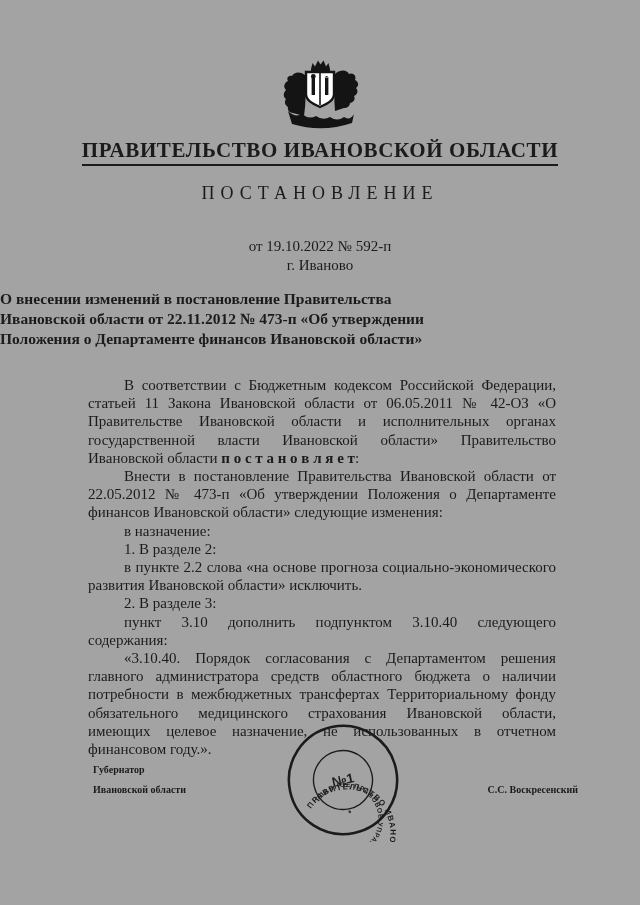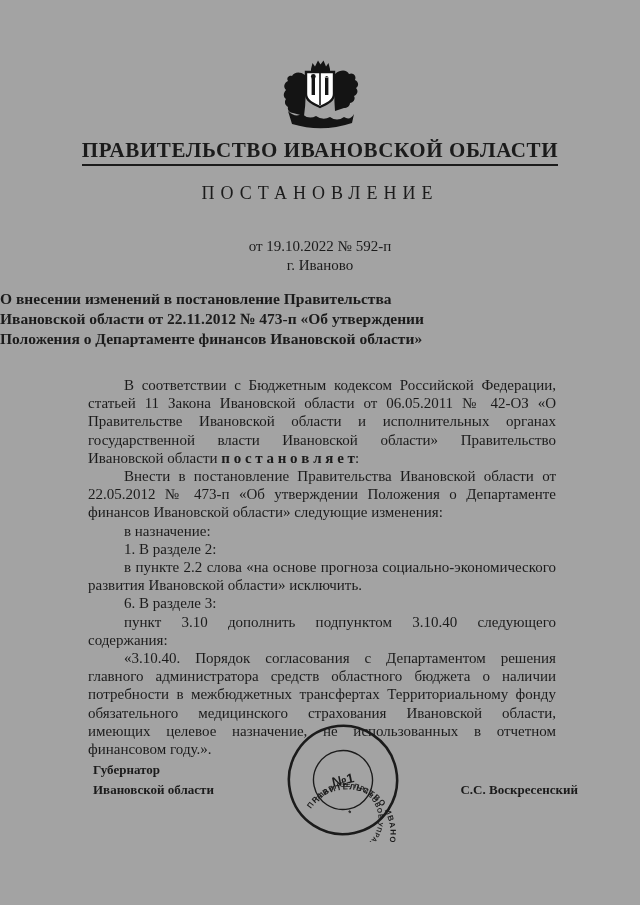--- a/index.html
+++ b/index.html
@@ -70,21 +70,21 @@
     line-height: 18.2px;
     text-align: justify;
   }
   .body-text p { margin: 0; text-indent: 36px; }
   .decree-word { font-weight: bold; }
   .signature {
     position: absolute;
     top: 760px;
     left: 93px;
     width: 485px;
-    font-size: 13px;
+    font-size: 10px;
     font-weight: bold;
     line-height: 20px;
   }
   .sig-name {
     position: absolute;
     right: 0;
     top: 20px;
     white-space: nowrap;
   }
   .stamp {
@@ -138,21 +138,21 @@
     <div>Ивановской области от 22.11.2012 № 473-п «Об утверждении</div>
     <div>Положения о Департаменте финансов Ивановской области»</div>
   </div>
 
   <div class="body-text">
     <p><span>В соответствии с Бюджетным кодексом Российской Федерации, статьей 11 Закона Ивановской области от 06.05.2011 № 42-ОЗ «О Правительстве Ивановской области и исполнительных органах государственной власти Ивановской области» Правительство Ивановской области </span><span class="decree-word">п о с т а н о в л я е т</span><span>:</span></p>
     <p>Внести в постановление Правительства Ивановской области от 22.05.2012 № 473-п «Об утверждении Положения о Департаменте финансов Ивановской области» следующие изменения:</p>
     <p>в назначение:</p>
     <p>1. В разделе 2:</p>
     <p>в пункте 2.2 слова «на основе прогноза социально-экономического развития Ивановской области» исключить.</p>
-    <p>6. В разделе 3:</p>
+    <p>2. В разделе 3:</p>
     <p>пункт 3.10 дополнить подпунктом 3.10.40 следующего содержания:</p>
     <p>«3.10.40. Порядок согласования с Департаментом решения главного администратора средств областного бюджета о наличии потребности в межбюджетных трансфертах Территориальному фонду обязательного медицинского страхования Ивановской области, имеющих целевое назначение, не использованных в отчетном финансовом году.».</p>
   </div>
 
   <div class="signature">
     <div>Губернатор</div>
     <div>Ивановской области</div>
     <div class="sig-name">С.С. Воскресенский</div>
   </div>
 

